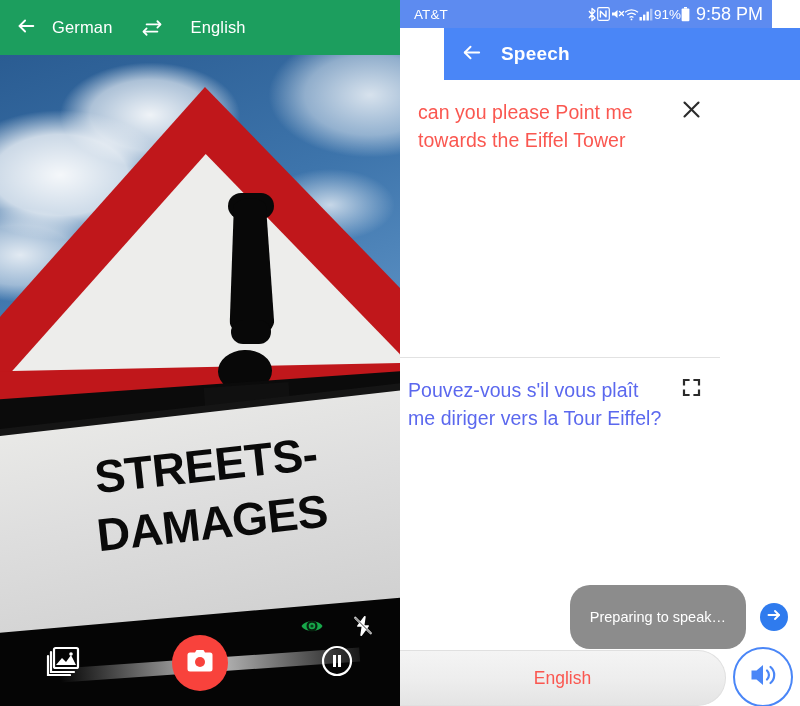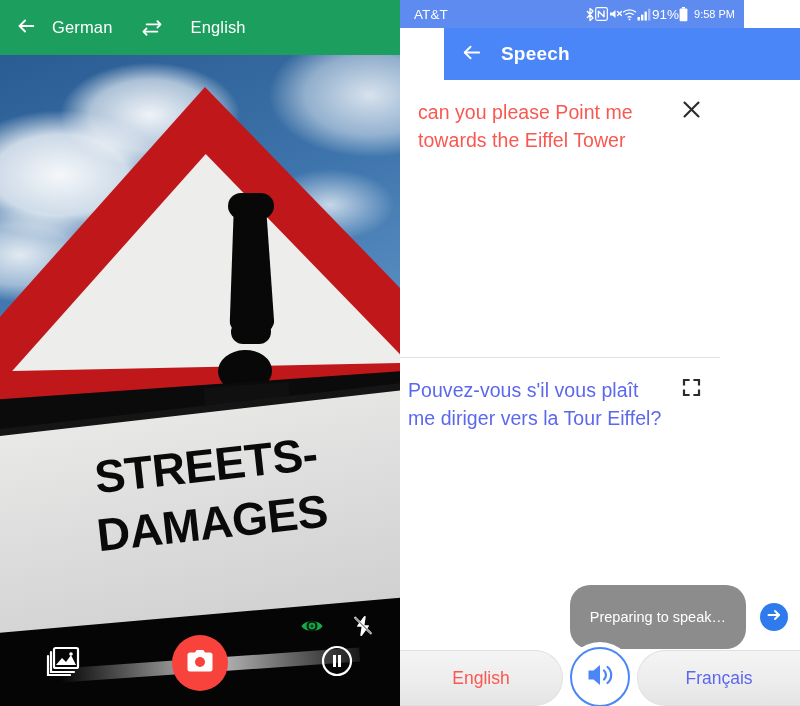--- a/index.html
+++ b/index.html
@@ -192,32 +192,32 @@
   .shutter-btn svg { width: 26px; height: 24px; }
 
   
   .right-panel {
     position: relative;
     width: 400px; height: 706px;
     background: #fff;
     overflow: hidden;
   }
   .statusbar {
-    height: 28px; width: 344px;
+    height: 28px; width: 372px;
     background: #5D8BF0;
     display: flex; align-items: center;
     padding: 0 9px 0 14px;
     color: #fff;
     font-size: 13px;
   }
   .carrier { flex: 1; letter-spacing: .1px; font-size: 13.5px; }
   .sb-icons { display: flex; align-items: center; gap: 0; }
   .sb-icons svg { display: block; }
   .sb-batt { font-size: 13.5px; margin-left: 1px; }
-  .sb-time { font-size: 11px; margin-left: 6px; }
+  .sb-time { font-size: 18px; margin-left: 6px; }
 
   .appbar {
     height: 52px; width: 400px;
     background: #4A86F7;
     display: flex; align-items: center;
     padding-left: 16px;
     gap: 18px;
     margin-left: 44px;
   }
   .appbar svg { width: 23px; height: 23px; }
@@ -506,16 +506,15 @@
         <div class="mic-btn">
           <span>
             <svg viewBox="0 0 30 28" fill="none">
               <path d="M15 4 L8.5 9.5 H3.5 V18.5 H8.5 L15 24 Z" fill="#4A86F7"></path>
               <path d="M19 9.5 A6.2 6.2 0 0 1 19 18.5" stroke="#4A86F7" stroke-width="2.2" stroke-linecap="round"></path>
               <path d="M22.5 6 A10.5 10.5 0 0 1 22.5 22" stroke="#4A86F7" stroke-width="2.2" stroke-linecap="round"></path>
             </svg>
           </span>
         </div>
       </div>
-      <div class="lang-btn lang-right">Français</div>
     </div>
   </div>
 </div>
 
 </body></html>

